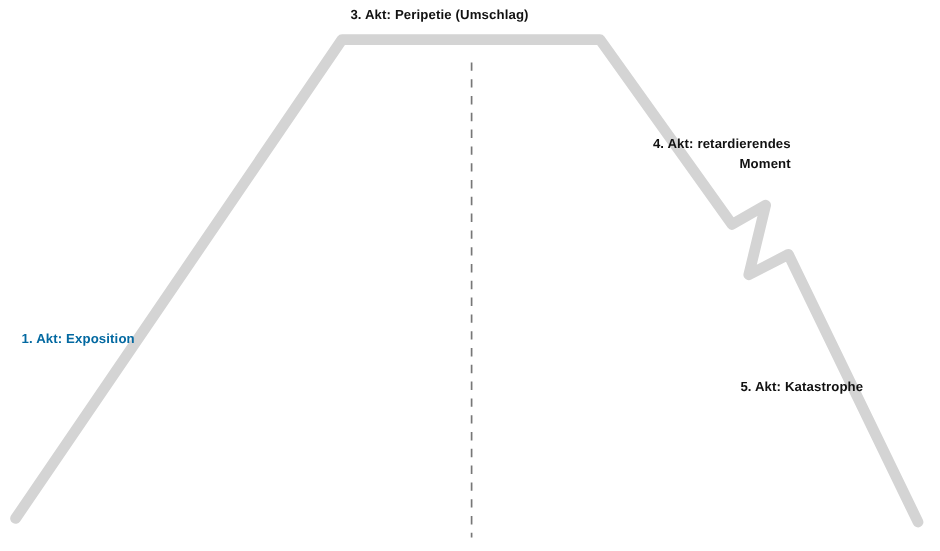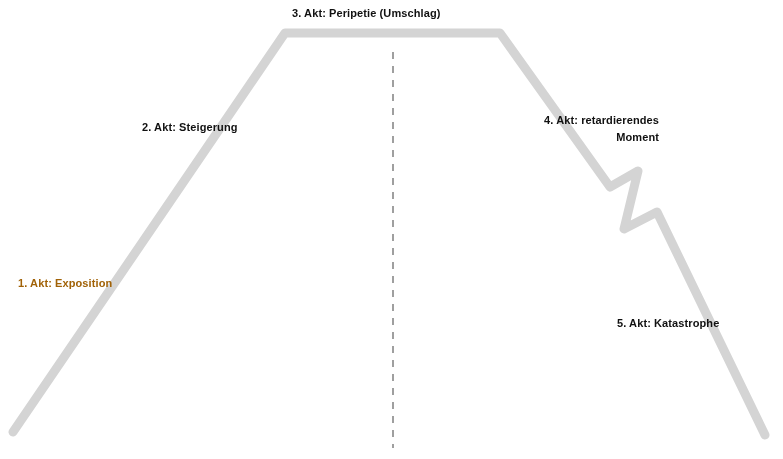--- a/index.html
+++ b/index.html
@@ -63,23 +63,22 @@
 </head>
 <body>
 
 <div id="stage" style="background: rgb(255, 255, 255);">
 
   <svg id="diagram-svg" viewBox="0 0 783 459" xmlns="http://www.w3.org/2000/svg">
     <polyline id="arc-path" points="13,432 285,33 500,33 610,187 638,171 624,229 657,212 765,435" fill="none" stroke="#d4d4d4" stroke-width="9" stroke-linecap="round" stroke-linejoin="round"></polyline>
     <line id="climax-axis" x1="393" y1="52" x2="393" y2="448" stroke="#777777" stroke-width="1.4" stroke-dasharray="7 7"></line>
   </svg>
 
-  <div class="label" id="label-act1" style="color: #a16207;">1. Akt: Exposition</div>
+  <div class="label" id="label-act1" style="color: #0369a1;">1. Akt: Exposition</div>
 
-  <div class="label" id="label-act2" style="color: rgb(17, 17, 17);">2. Akt: Steigerung</div>
 
   <div class="label" id="label-act3" style="color: rgb(17, 17, 17);">3. Akt: Peripetie (Umschlag)</div>
 
   <div class="label" id="label-act4" style="color: rgb(17, 17, 17);"><span>4. Akt: retardierendes</span><br><span>Moment</span></div>
 
   <div class="label" id="label-act5" style="color: rgb(17, 17, 17); margin-top: 40px;">5. Akt: Katastrophe</div>
 
 </div>
 
 </body></html>

